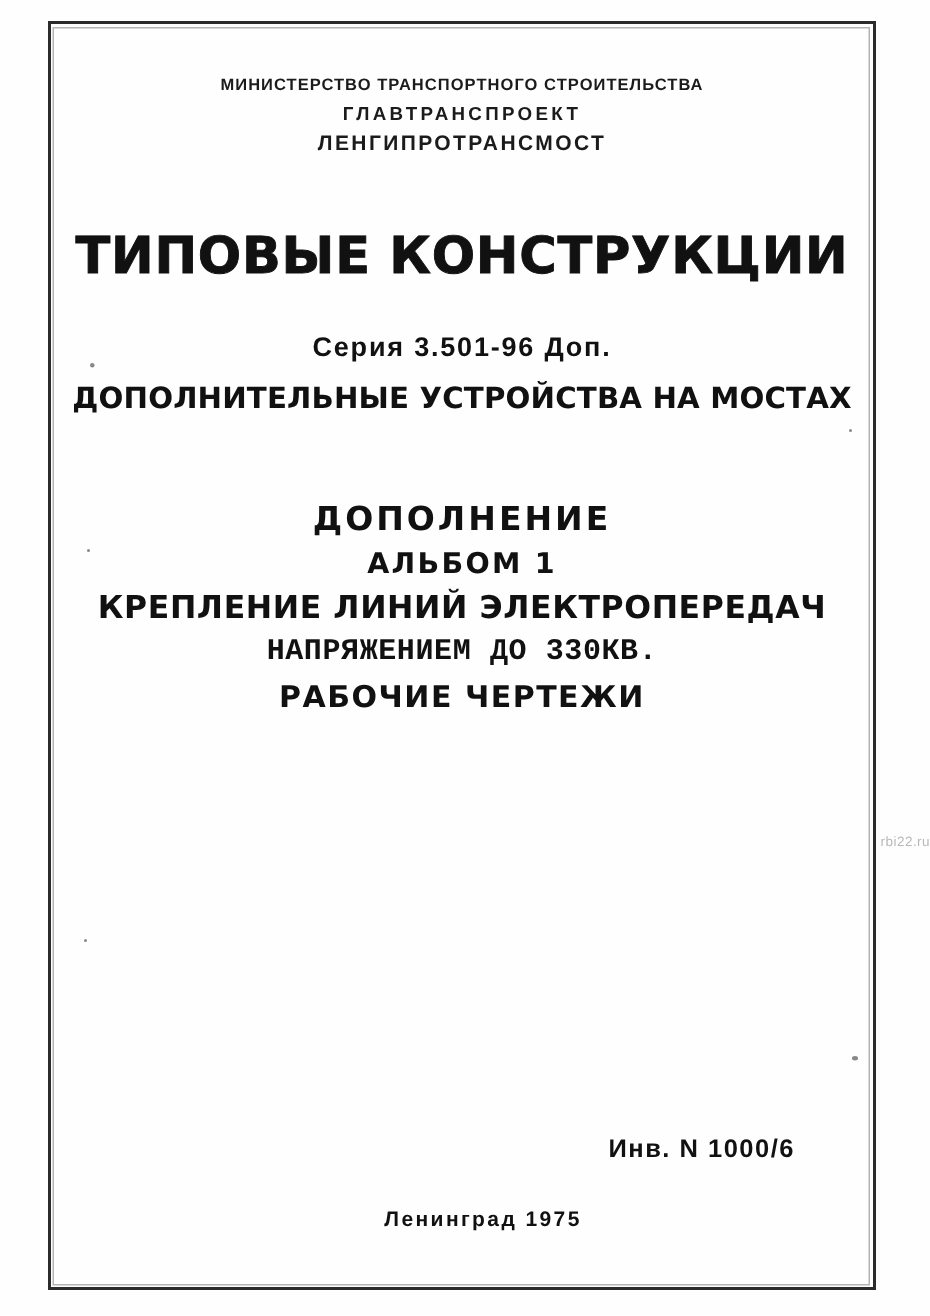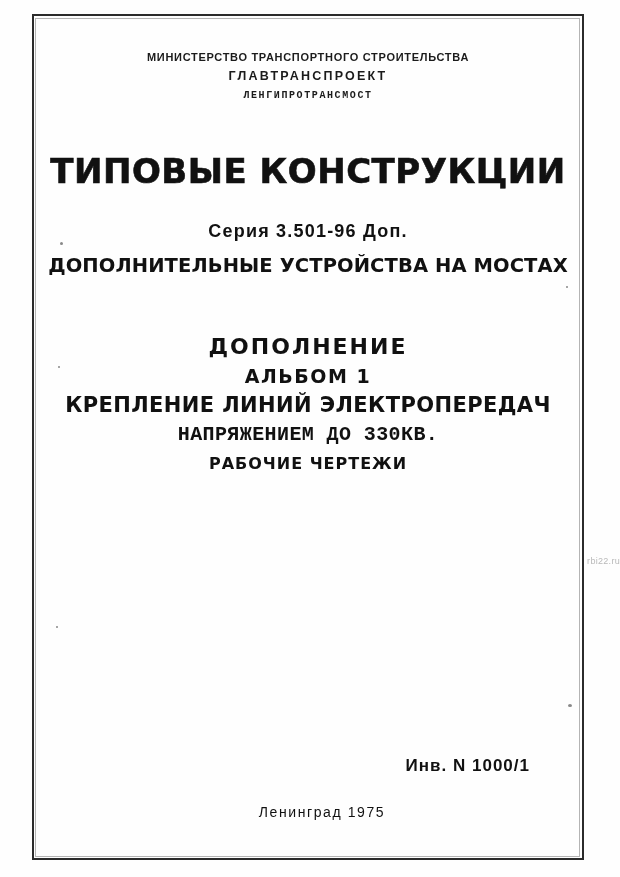--- a/index.html
+++ b/index.html
@@ -61,21 +61,21 @@
   .ministry .line {
     font-size: 11.5px;
     letter-spacing: .9px;
     font-weight: bold;
     line-height: 19px;
     color: #1b1b1b;
     text-transform: uppercase;
   }
   .ministry .line.l1 { font-size: 11px; letter-spacing: .7px; }
   .ministry .line.l2 { font-size: 12.5px; letter-spacing: 2.2px; }
-  .ministry .line.l3 { font-size: 10px; letter-spacing: 1.6px; font-family: Liberation Mono, monospace; }
+  .ministry .line.l3 { font-size: 14px; letter-spacing: 1.6px; }
 
   .title-main {
     top: 138px;
   }
   .title-main .big {
     font-size: 34px;
     font-weight: bold;
     letter-spacing: .5px;
     line-height: 38px;
     text-transform: uppercase;
@@ -106,35 +106,35 @@
   }
   .addendum .line {
     font-weight: bold;
     text-transform: uppercase;
     font-family: "DejaVu Sans", sans-serif;
   }
   .addendum .a1 { font-size: 22px; letter-spacing: 2px; line-height: 30px; }
   .addendum .a2 { font-size: 19px; letter-spacing: 1.5px; line-height: 28px; }
   .addendum .a3 { font-size: 21px; letter-spacing: .4px; line-height: 30px; }
   .addendum .a4 { font-size: 20px; letter-spacing: .4px; line-height: 29px; font-family: Liberation Mono, monospace; }
-  .addendum .a5 { font-size: 16px; letter-spacing: 1px; line-height: 30px; }
+  .addendum .a5 { font-size: 20px; letter-spacing: 1px; line-height: 30px; }
 
   .inv {
     top: 742px;
     text-align: right;
     padding-right: 54px;
     box-sizing: border-box;
     font-size: 17px;
     font-weight: bold;
     letter-spacing: 1px;
   }
   .city {
     top: 790px;
     font-size: 14px;
-    font-weight: normal;
+    font-weight: bold;
     letter-spacing: 1.6px;
     padding-left: 28px;
     box-sizing: border-box;
   }
   .watermark {
     position: absolute;
     right: 0px;
     top: 556px;
     font-size: 9px;
     color: #b9b9b9;
@@ -174,21 +174,21 @@
     </div>
 
     <div class="block addendum">
       <div class="line a1">Дополнение</div>
       <div class="line a2">Альбом 1</div>
       <div class="line a3">Крепление линий электропередач</div>
       <div class="line a4">напряжением до 330кв.</div>
       <div class="line a5">Рабочие чертежи</div>
     </div>
 
-    <div class="block inv">Инв. N 1000/1</div>
+    <div class="block inv">Инв. N 1000/6</div>
 
     <div class="block city">Ленинград 1975</div>
 
     <div class="speck" style="left:28px;top:228px;width:3px;height:3px;"></div>
     <div class="speck" style="left:26px;top:352px;width:2px;height:2px;"></div>
     <div class="speck" style="left:534px;top:272px;width:2px;height:2px;"></div>
     <div class="speck" style="left:536px;top:690px;width:4px;height:3px;"></div>
     <div class="speck" style="left:24px;top:612px;width:2px;height:2px;"></div>
   </div>
 

